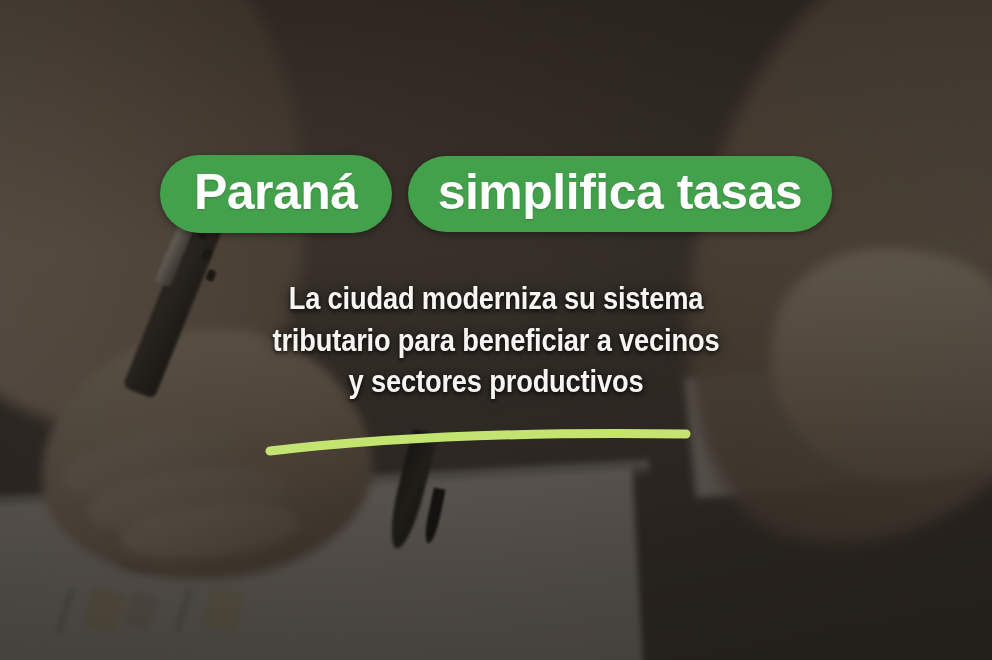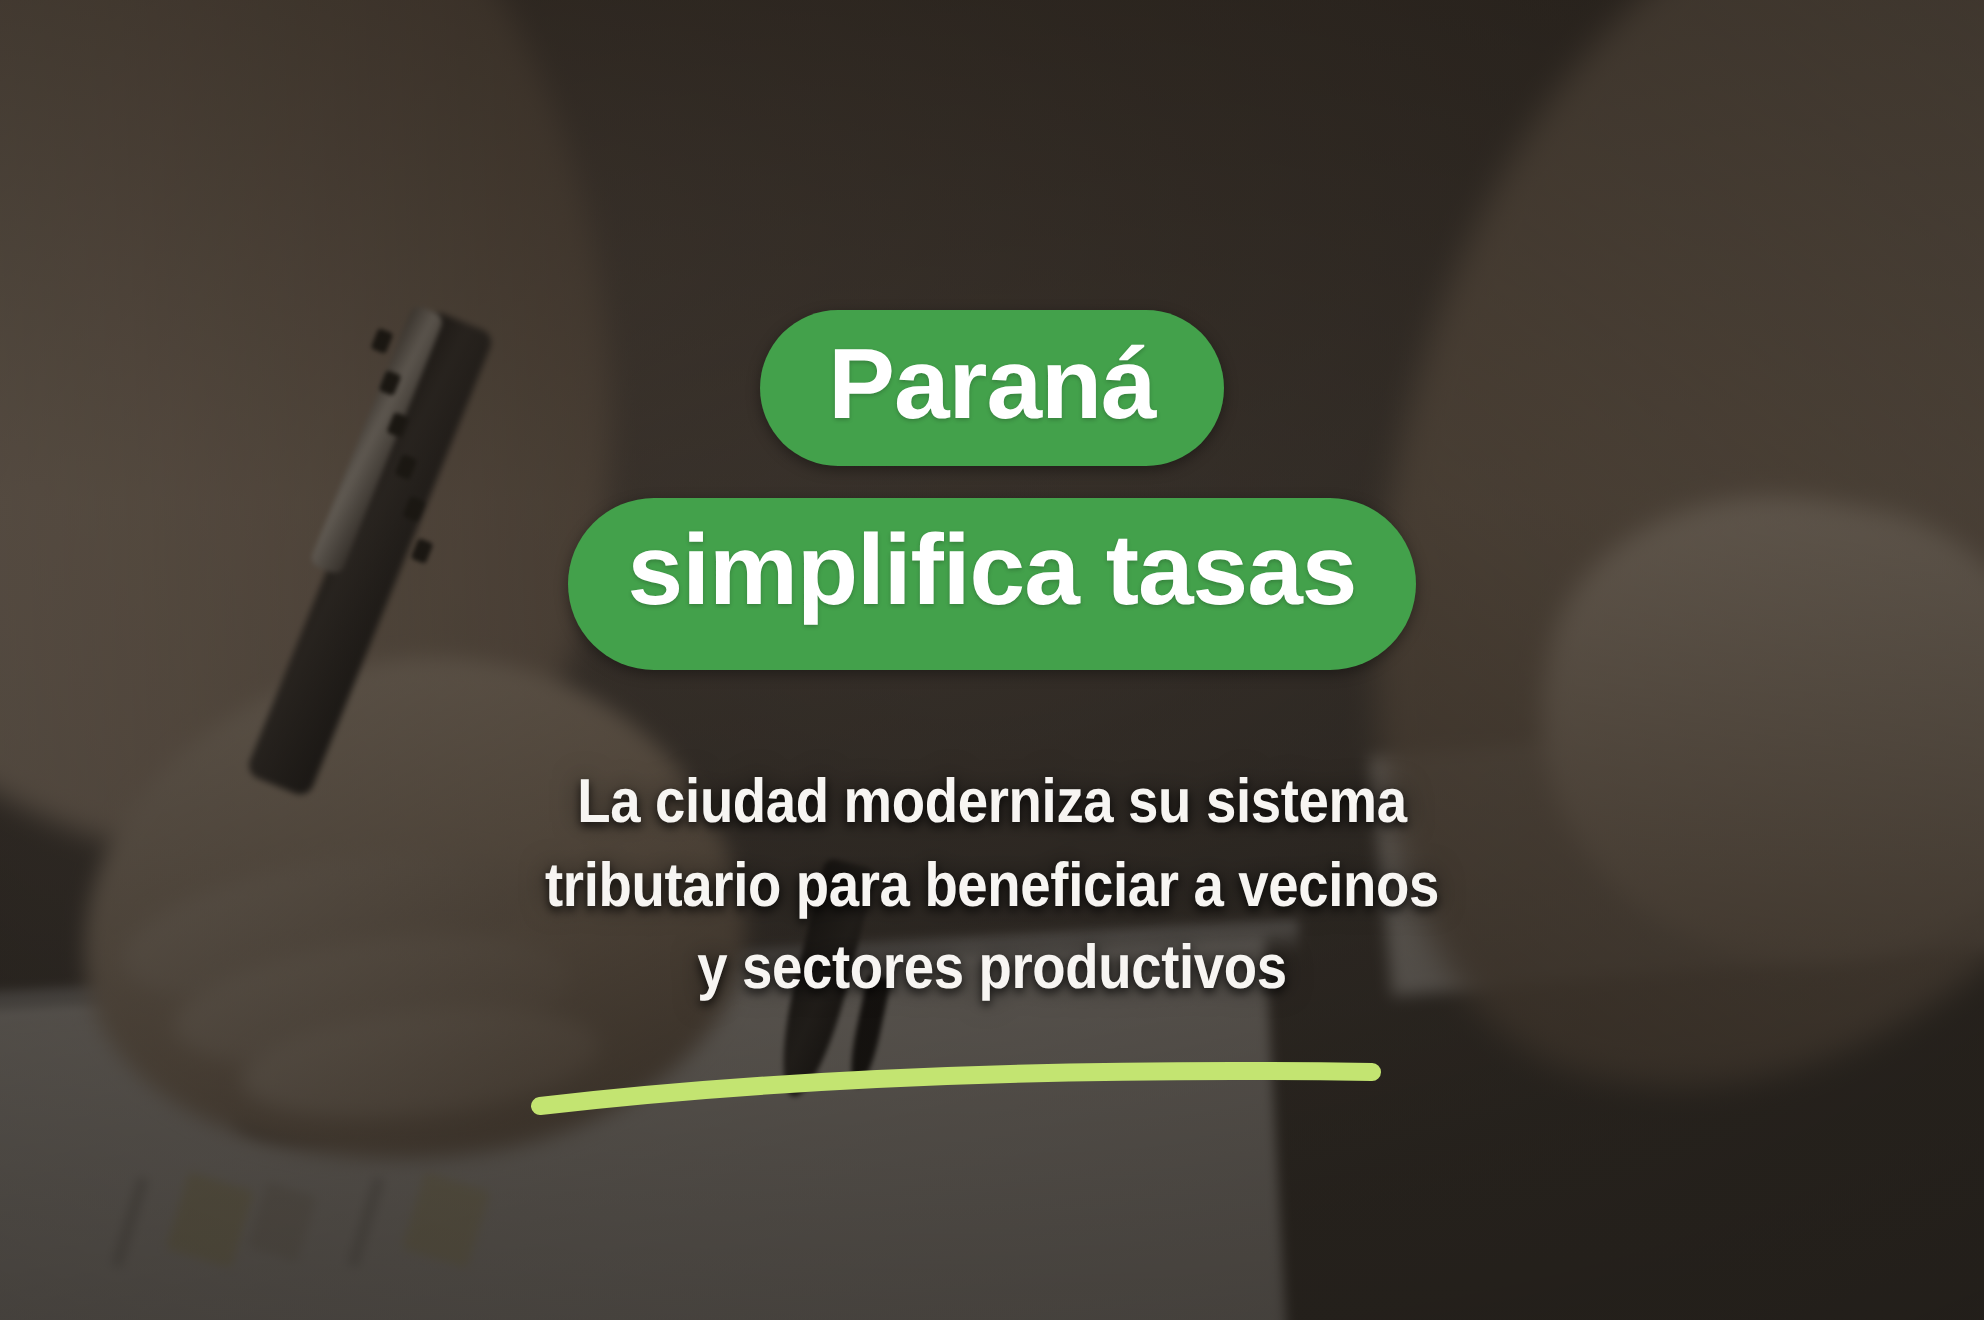--- a/index.html
+++ b/index.html
@@ -181,21 +181,21 @@
     position: absolute;
     inset: 0;
     display: flex;
     flex-direction: column;
     align-items: center;
   }
 
   .title-block {
     margin-top: 155px;
     display: flex;
-    flex-direction: column;
+    flex-direction: row;
     align-items: center;
     gap: 16px;
   }
 
   .pill {
     background: #43a14b;
     color: #ffffff;
     border-radius: 999px;
     font-weight: 700;
     letter-spacing: -0.5px;
@@ -203,21 +203,21 @@
     white-space: nowrap;
     box-shadow: 0 2px 7px rgba(0,0,0,.38);
     text-shadow: 0 1px 2px rgba(0,0,0,.20);
   }
   .pill-1 {
     font-size: 50px;
     padding: 12px 34px 16px;
   }
   .pill-2 {
     font-size: 50px;
-    padding: 11px 30px 25px;
+    padding: 11px 30px 15px;
   }
 
   .subtitle {
     margin-top: 45px;
     width: 620px;
     text-align: center;
     color: #f7f5f2;
     font-size: 31px;
     font-weight: 700;
     line-height: 1.34;

